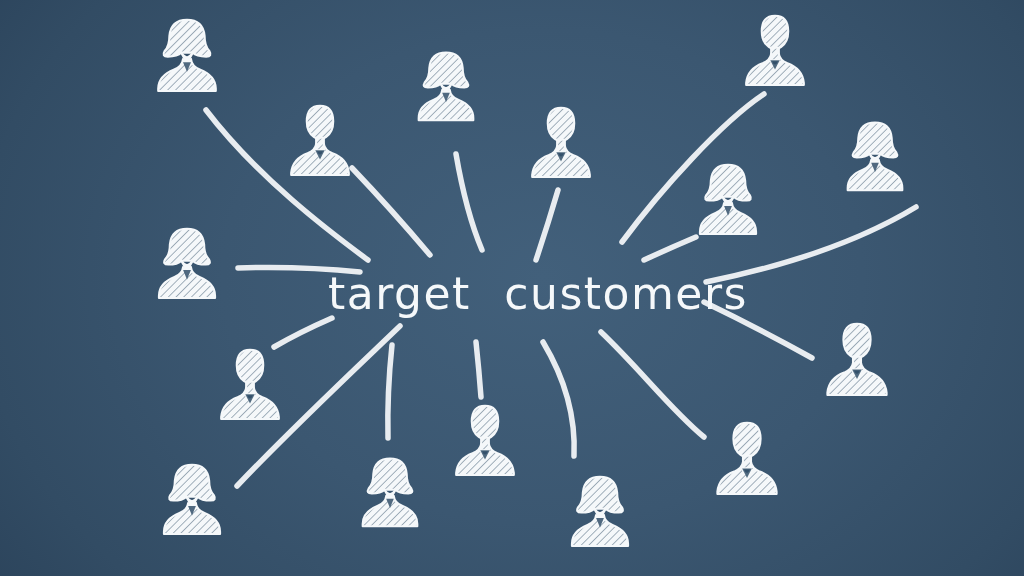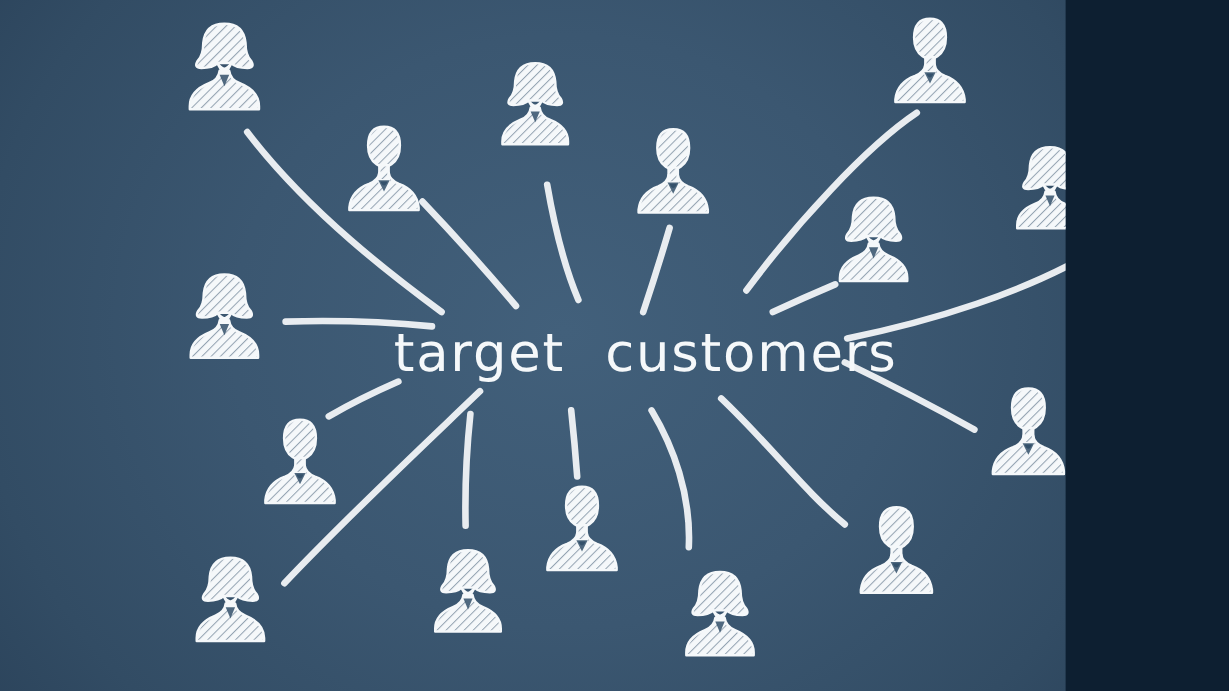--- a/index.html
+++ b/index.html
@@ -1,18 +1,18 @@
 <!DOCTYPE html>
 <html><head>
 <meta charset="utf-8">
 <style>
   html, body { margin: 0; padding: 0; background: #0d1f31; }
   .stage {
     position: relative;
-    width: 888px;
+    width: 1024px;
     height: 576px;
     overflow: hidden;
     background: radial-gradient(120% 165% at 53% 48%,
       #42607b 0%, #3b5771 26%, #324c64 46%, #243a51 68%, #152841 86%, #102236 100%);
     font-family: "DejaVu Sans", "Liberation Sans", sans-serif;
   }
   .scene { position: absolute; inset: 0; }
   .connector {
     fill: none;
     stroke: #f5f8fa;

